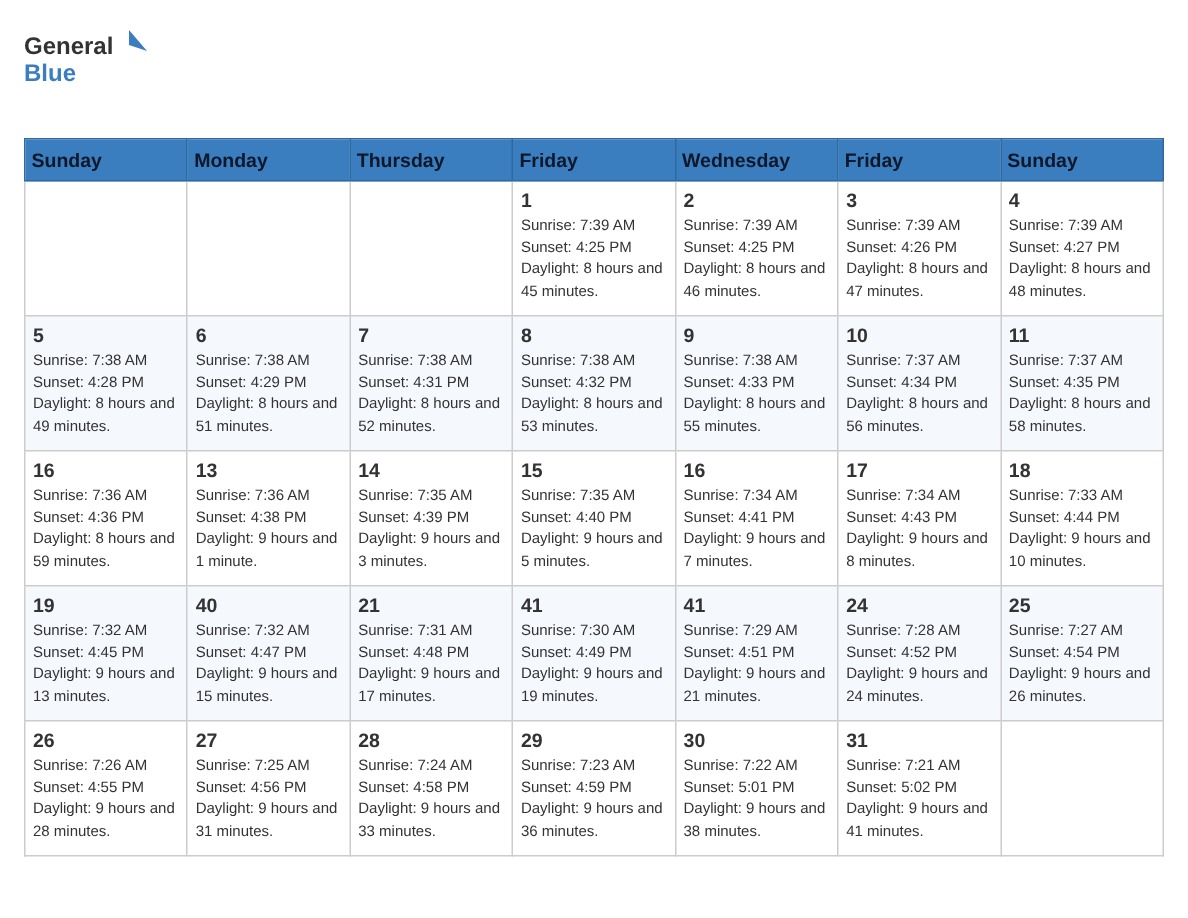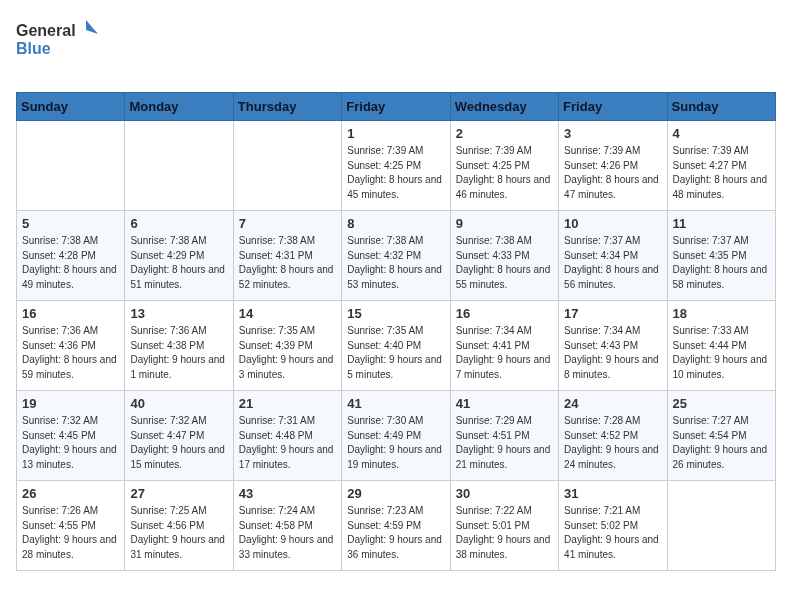--- a/index.html
+++ b/index.html
@@ -220,21 +220,21 @@
       <tr>
         <td>
           <span class="day-number">26</span>
           <div class="day-info">Sunrise: 7:26 AM<br>Sunset: 4:55 PM<br>Daylight: 9 hours and 28 minutes.</div>
         </td>
         <td>
           <span class="day-number">27</span>
           <div class="day-info">Sunrise: 7:25 AM<br>Sunset: 4:56 PM<br>Daylight: 9 hours and 31 minutes.</div>
         </td>
         <td>
-          <span class="day-number">43</span>
+          <span class="day-number">28</span>
           <div class="day-info">Sunrise: 7:24 AM<br>Sunset: 4:58 PM<br>Daylight: 9 hours and 33 minutes.</div>
         </td>
         <td>
           <span class="day-number">29</span>
           <div class="day-info">Sunrise: 7:23 AM<br>Sunset: 4:59 PM<br>Daylight: 9 hours and 36 minutes.</div>
         </td>
         <td>
           <span class="day-number">30</span>
           <div class="day-info">Sunrise: 7:22 AM<br>Sunset: 5:01 PM<br>Daylight: 9 hours and 38 minutes.</div>
         </td>

